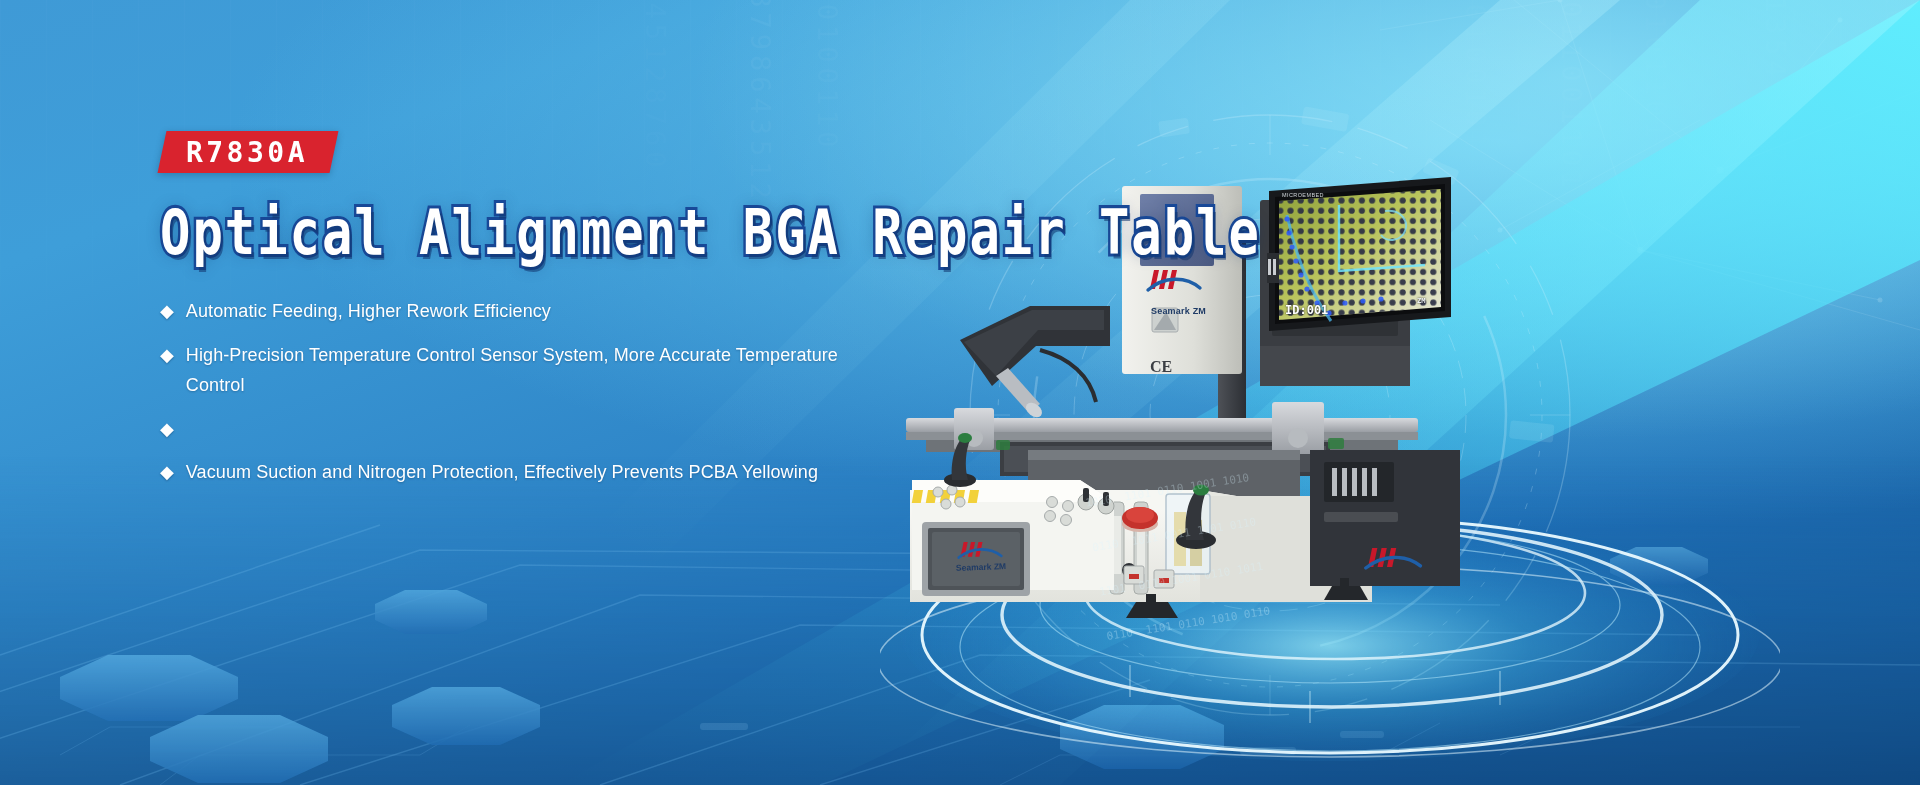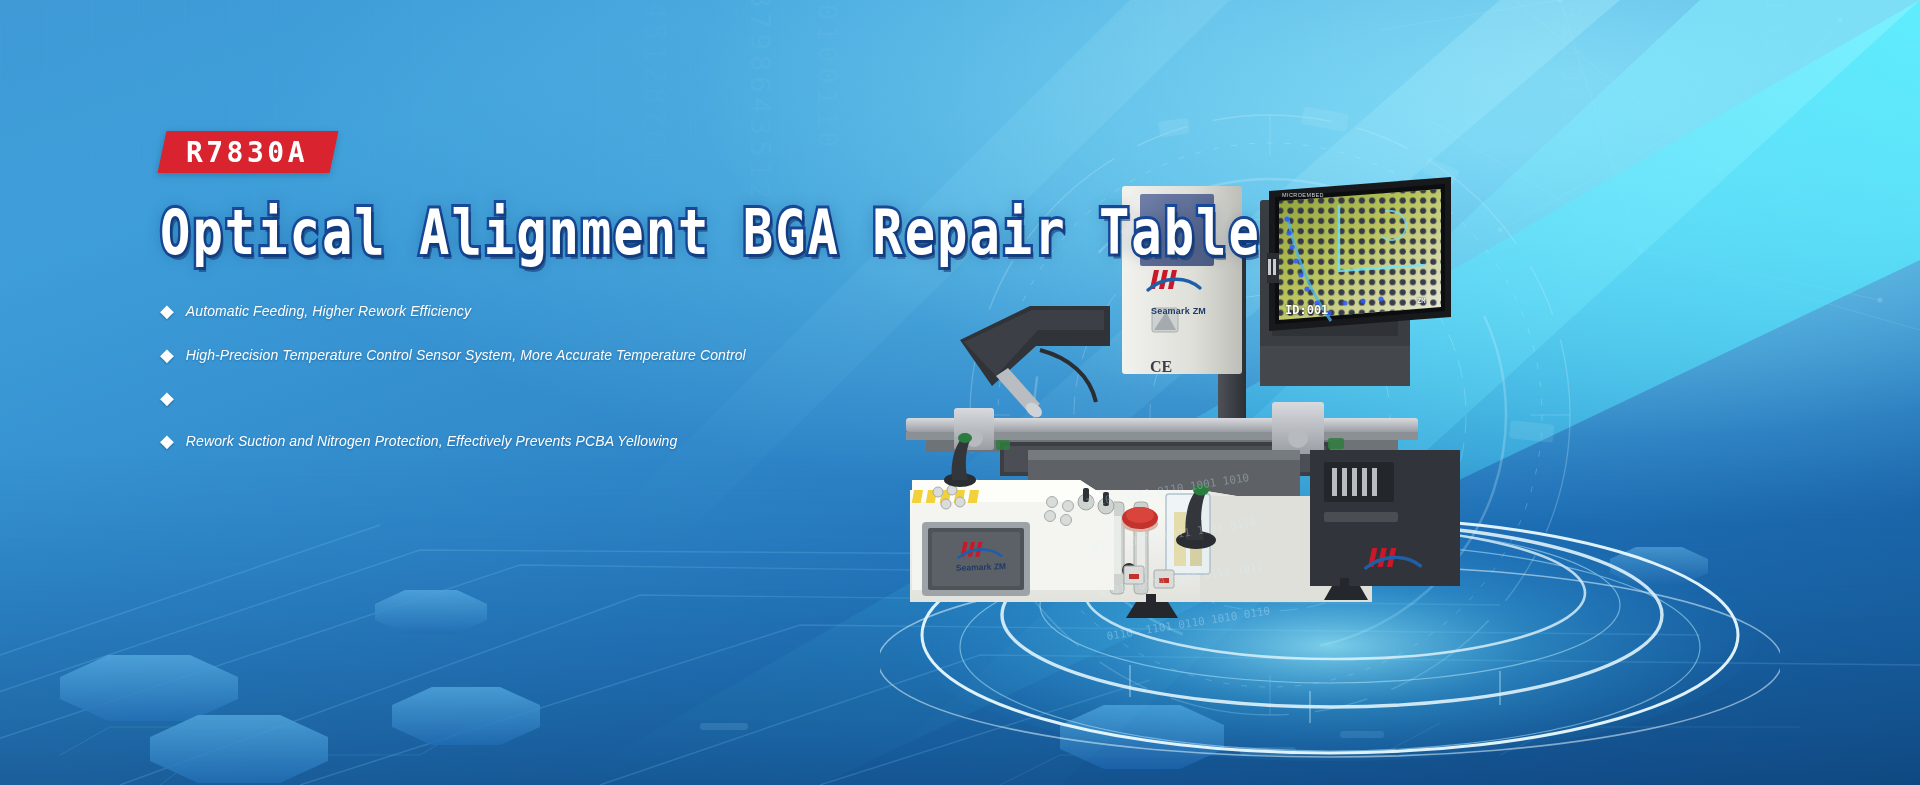--- a/index.html
+++ b/index.html
@@ -86,27 +86,26 @@
   .bullet-marker{
     flex:0 0 auto;
     color:#ffffff;
     font-size:18px;
     line-height:30px;
     margin-right:12px;
     text-shadow:0 1px 2px rgba(10,50,90,.45);
   }
   .bullet-text{
     color:#ffffff;
-    font-size:14px;
+    font-size:18px;
     line-height:30.5px;
     font-weight:400;
     letter-spacing:.1px;
     text-shadow:0 1px 2px rgba(10,50,90,.35);
     max-width:700px;
-    font-style:italic;
   }
 
   
   .machine{
     position:absolute;
     left:900px;top:150px;
     width:630px;height:470px;
   }
   .monitor{
     position:absolute;
@@ -548,21 +547,21 @@
       </div>
       <div class="bullet">
         <span class="bullet-marker">◆</span>
         <span class="bullet-text">High-Precision Temperature Control Sensor System, More Accurate Temperature Control</span>
       </div>
       <div class="bullet">
         <span class="bullet-marker">◆</span>
       </div>
       <div class="bullet">
         <span class="bullet-marker">◆</span>
-        <span class="bullet-text">Rework Suction and Nitrogen Protection, Effectively Prevents PCBA Yellowing</span>
+        <span class="bullet-text">Vacuum Suction and Nitrogen Protection, Effectively Prevents PCBA Yellowing</span>
       </div>
     </div>
 
   </div>
 
   <div style="position:absolute;left:1095px;top:452px;font-family:'DejaVu Sans Mono',monospace;font-size:11px;line-height:15px;color:rgba(220,245,255,.30);transform:rotate(-9deg);white-space:pre;pointer-events:none;">
     <div>1010  1101 0110 1001 1010</div>
     <div>0110  1011 0011 1101 0110</div>
     <div>1101  0110 1001 0110 1011</div>
     <div>0110  1101 0110 1010 0110</div>

